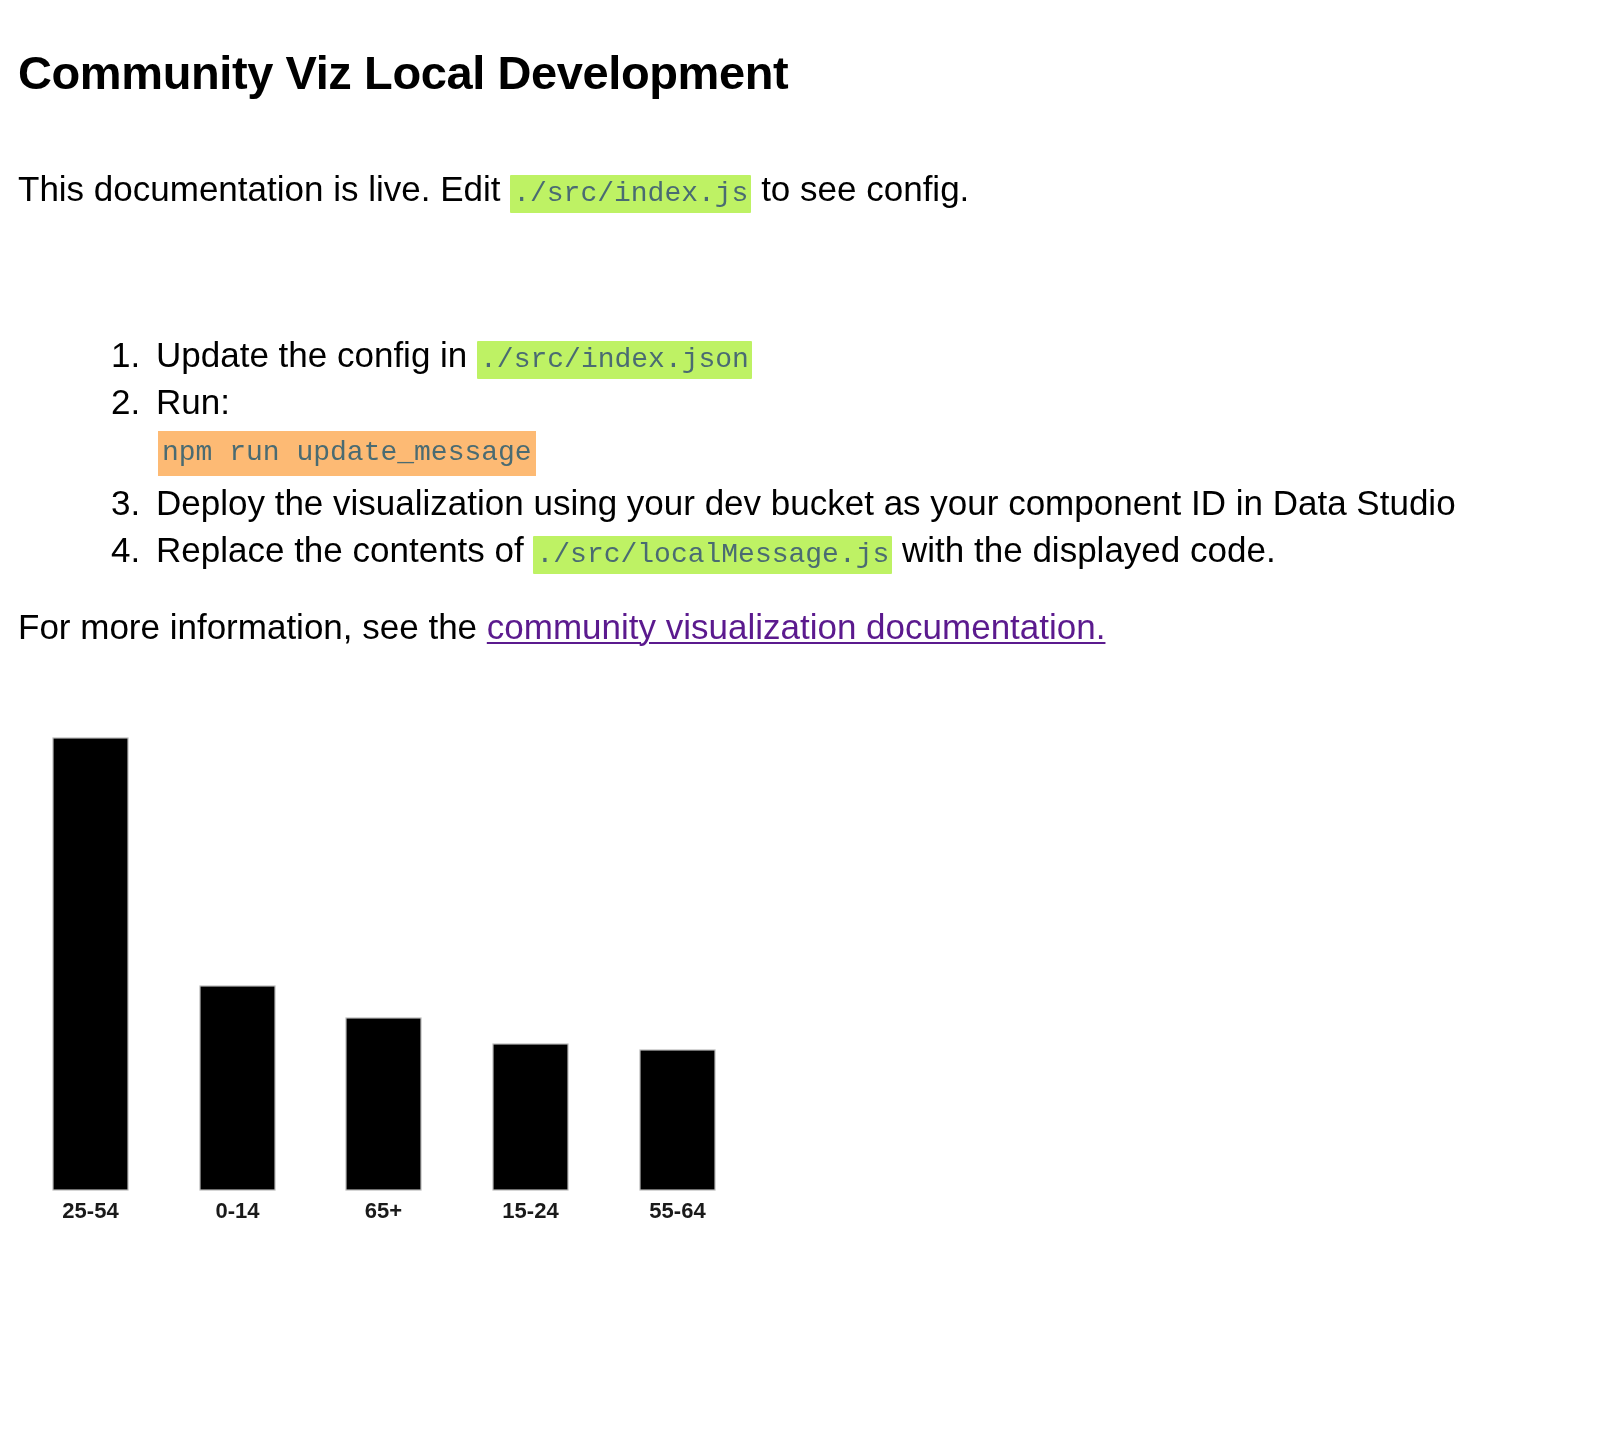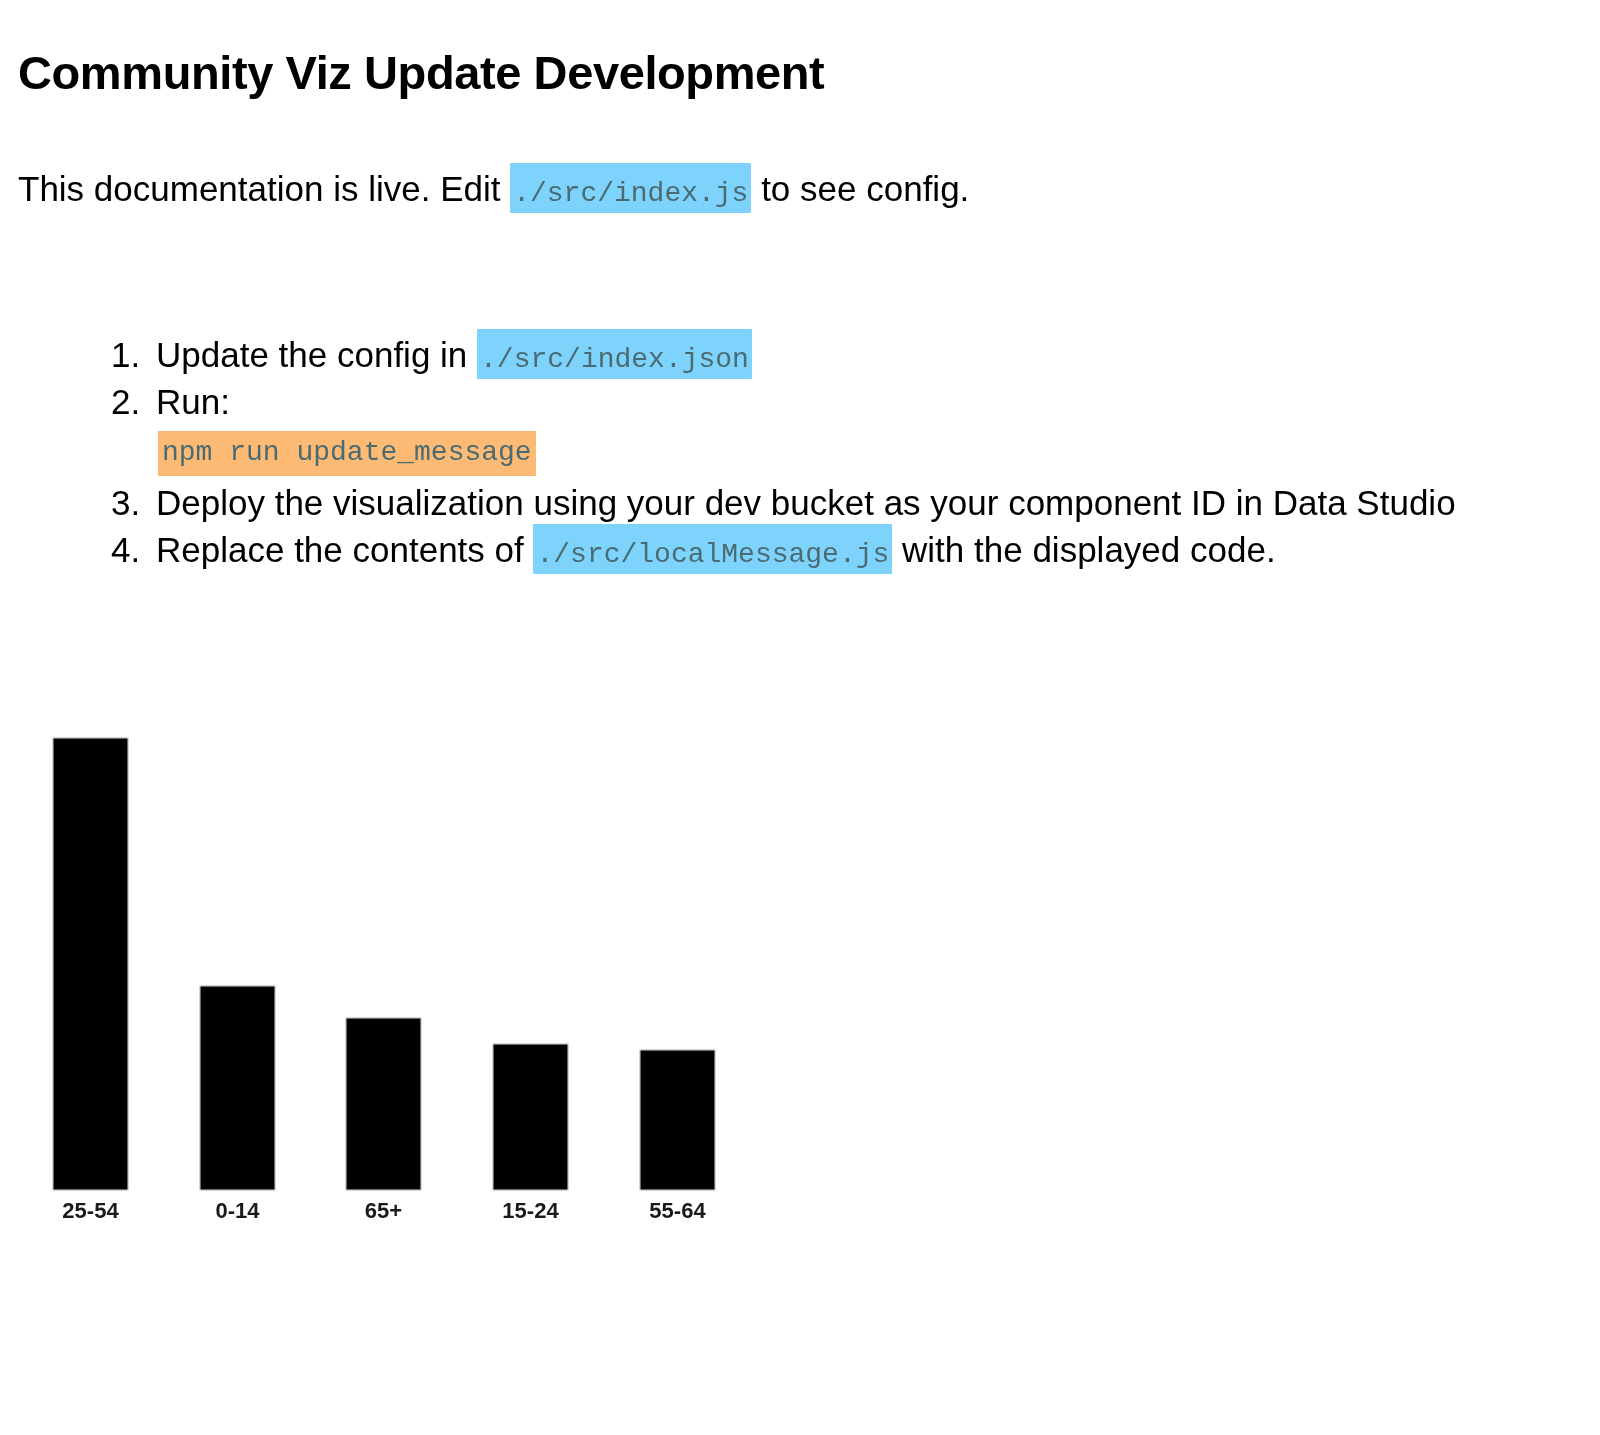--- a/index.html
+++ b/index.html
@@ -45,24 +45,24 @@
     line-height: 1.2;
     white-space: nowrap;
   }
   .para-live  { top: 168px; }
   .para-todo  { top: 252px; }
   .para-more  { top: 606px; }
 
   
   code, .code {
     font-family: "Liberation Mono", "DejaVu Sans Mono", monospace;
-    background: #7dd3fc;
+    background: #bef264;
     color: #4a6b72;
     font-size: 0.80em;
-    padding: 15px 3px 4px 3px;
+    padding: 3px 3px 4px 3px;
     border-radius: 1px;
     white-space: pre;
   }
 
   
   .steps {
     position: absolute;
     left: 18px;
     top: 332px;
     margin: 0;
@@ -114,21 +114,21 @@
     font-weight: bold;
     fill: #1a1a1a;
     text-anchor: middle;
   }
 </style>
 </head>
 <body>
 
 <div class="page">
 
-  <h1 class="page-title">Community Viz Update Development</h1>
+  <h1 class="page-title">Community Viz Local Development</h1>
 
   <p class="para para-live">
     <span>This documentation is live. Edit </span><code>./src/index.js</code><span> to see config.</span>
   </p>
 
 
   <ol class="steps">
     <li>
       <span>Update the config in </span><code>./src/index.json</code><span></span>
     </li>
@@ -137,20 +137,23 @@
       <span class="code-block">npm run update_message</span>
     </li>
     <li>
       <span>Deploy the visualization using your dev bucket as your component ID in Data Studio</span>
     </li>
     <li>
       <span>Replace the contents of </span><code>./src/localMessage.js</code><span> with the displayed code.</span>
     </li>
   </ol>
 
+  <p class="para para-more">
+    <span>For more information, see the </span><a class="doclink" href="#">community visualization documentation.</a>
+  </p>
 
   <div class="viz">
     <svg id="chart-svg" width="800" height="560" viewBox="0 0 800 560">
         <rect class="bar" x="53" y="48" width="75" height="452" fill="#000000" stroke="#b9b9b9"></rect>
         <text class="tick-label" x="90.5" y="528">25-54</text>
         <rect class="bar" x="200" y="296" width="75" height="204" fill="#000000" stroke="#b9b9b9"></rect>
         <text class="tick-label" x="237.5" y="528">0-14</text>
         <rect class="bar" x="346" y="328" width="75" height="172" fill="#000000" stroke="#b9b9b9"></rect>
         <text class="tick-label" x="383.5" y="528">65+</text>
         <rect class="bar" x="493" y="354" width="75" height="146" fill="#000000" stroke="#b9b9b9"></rect>

